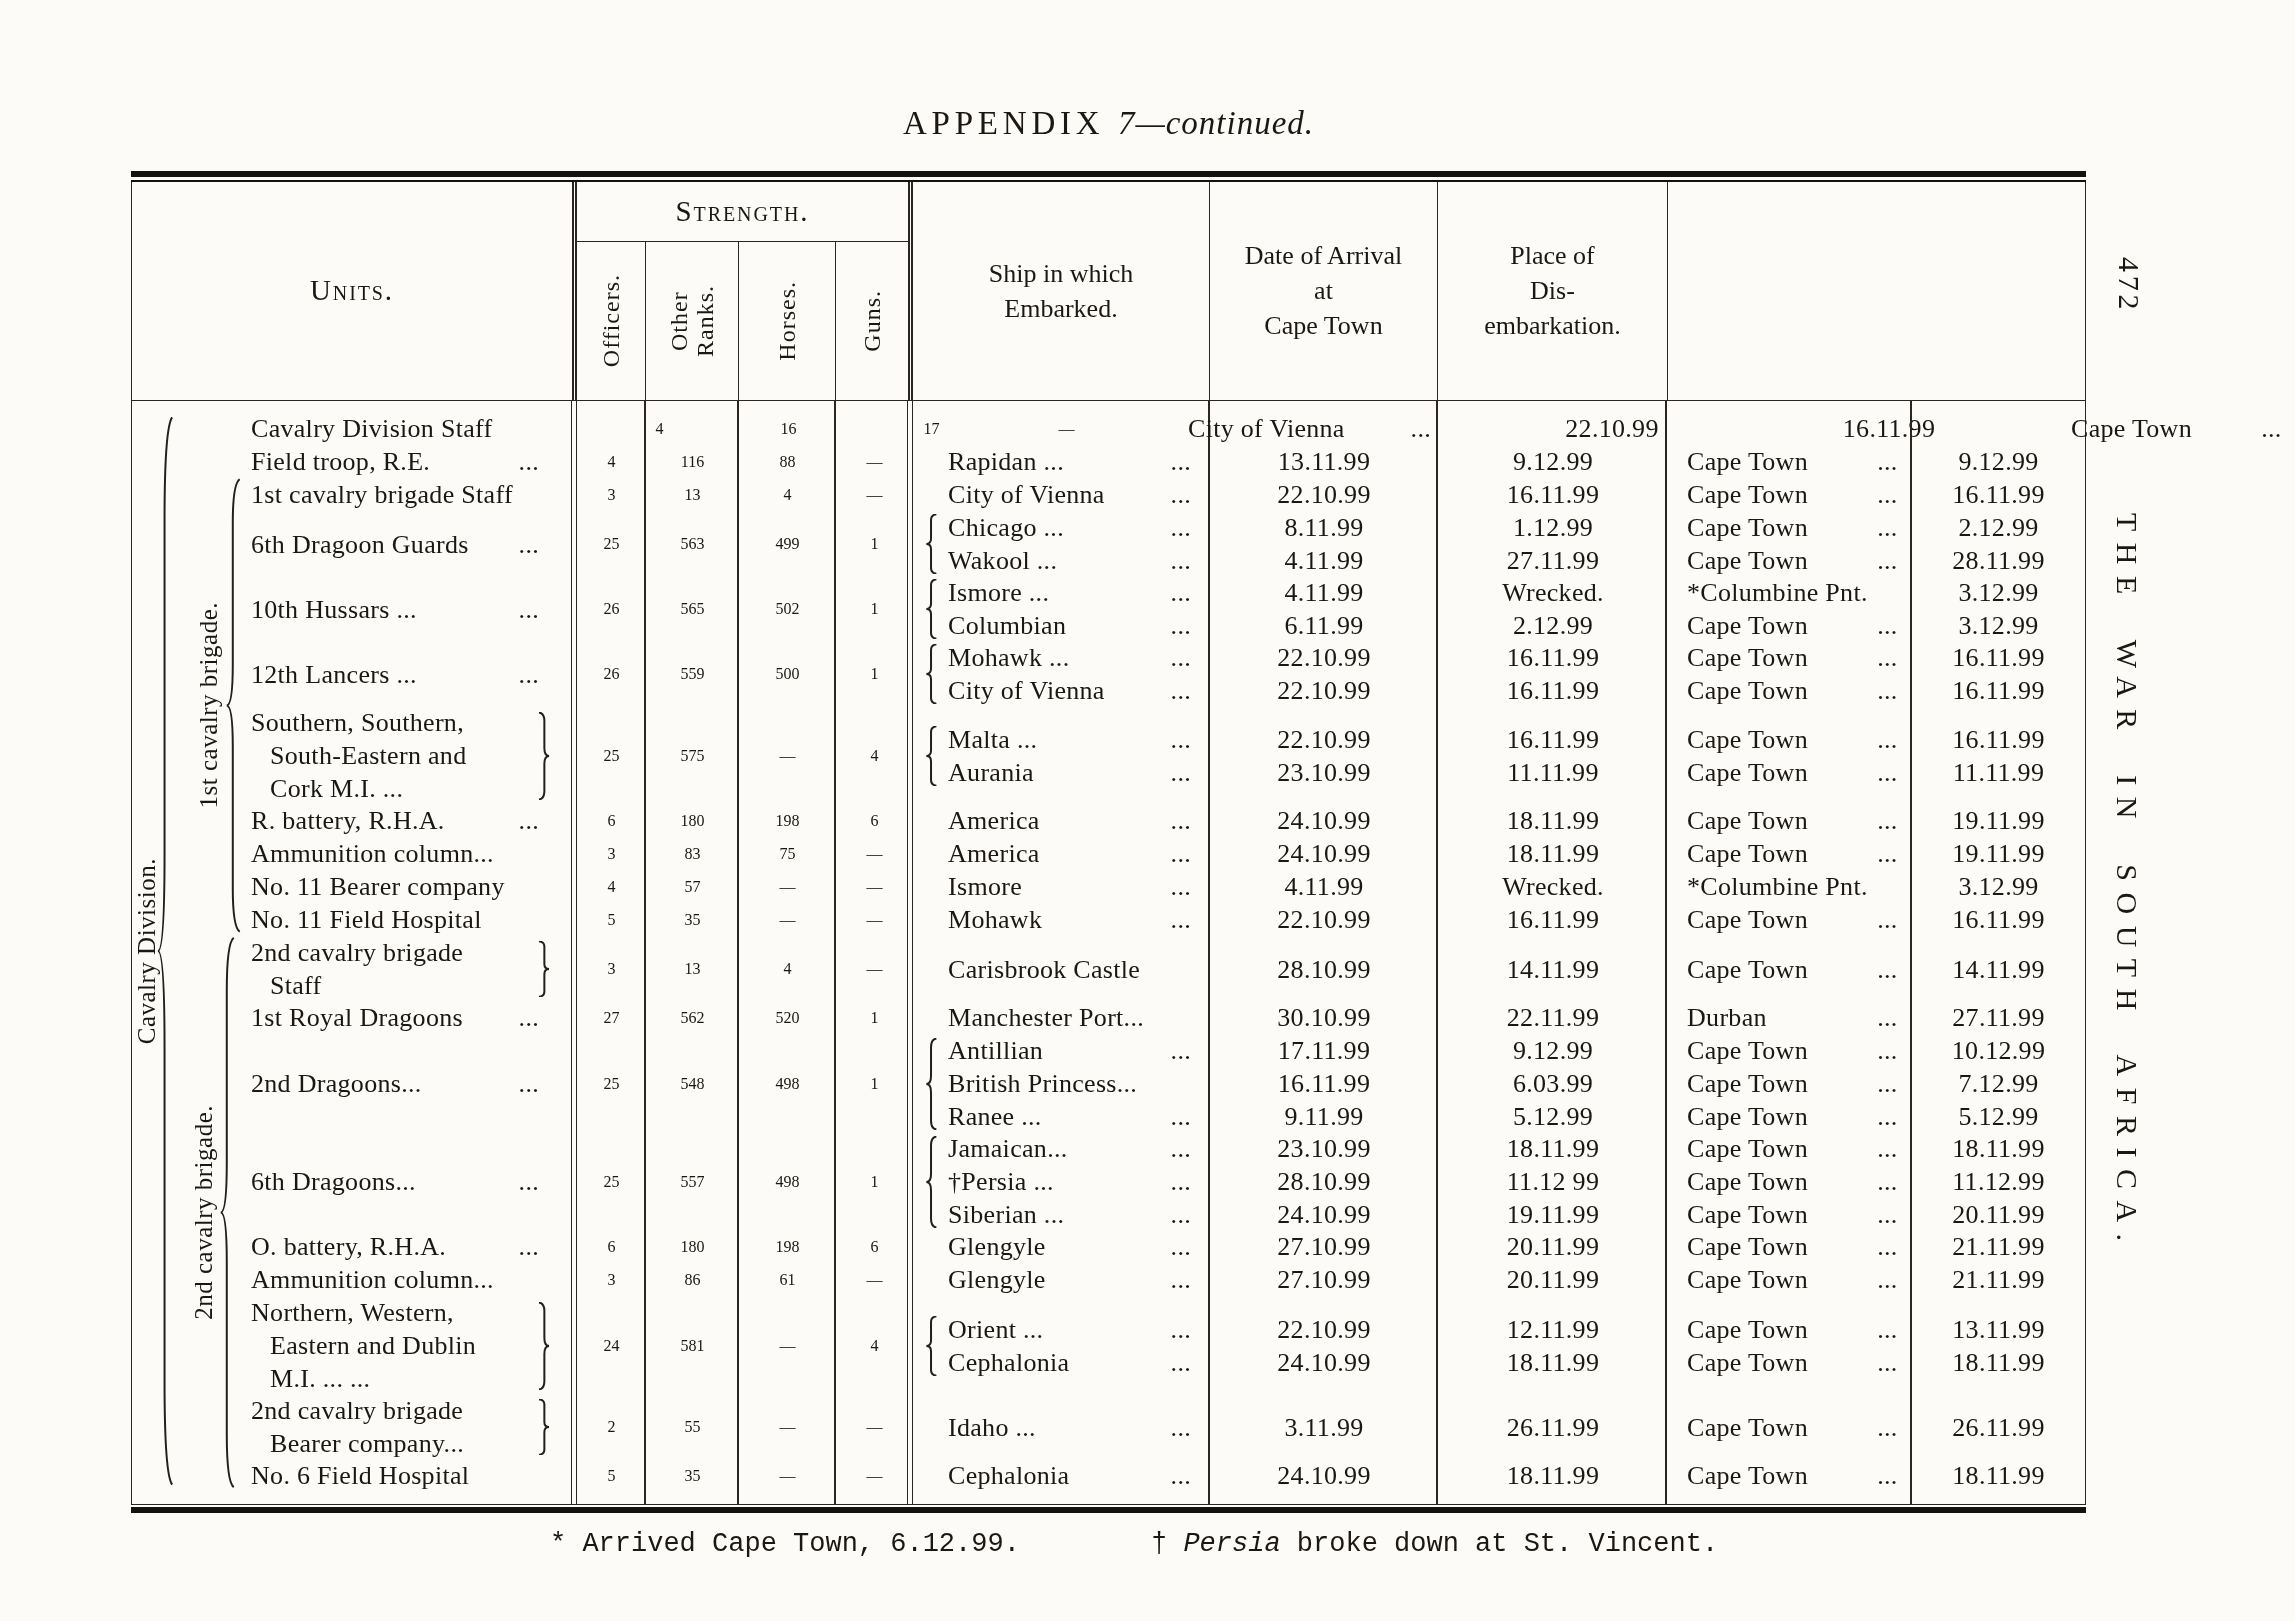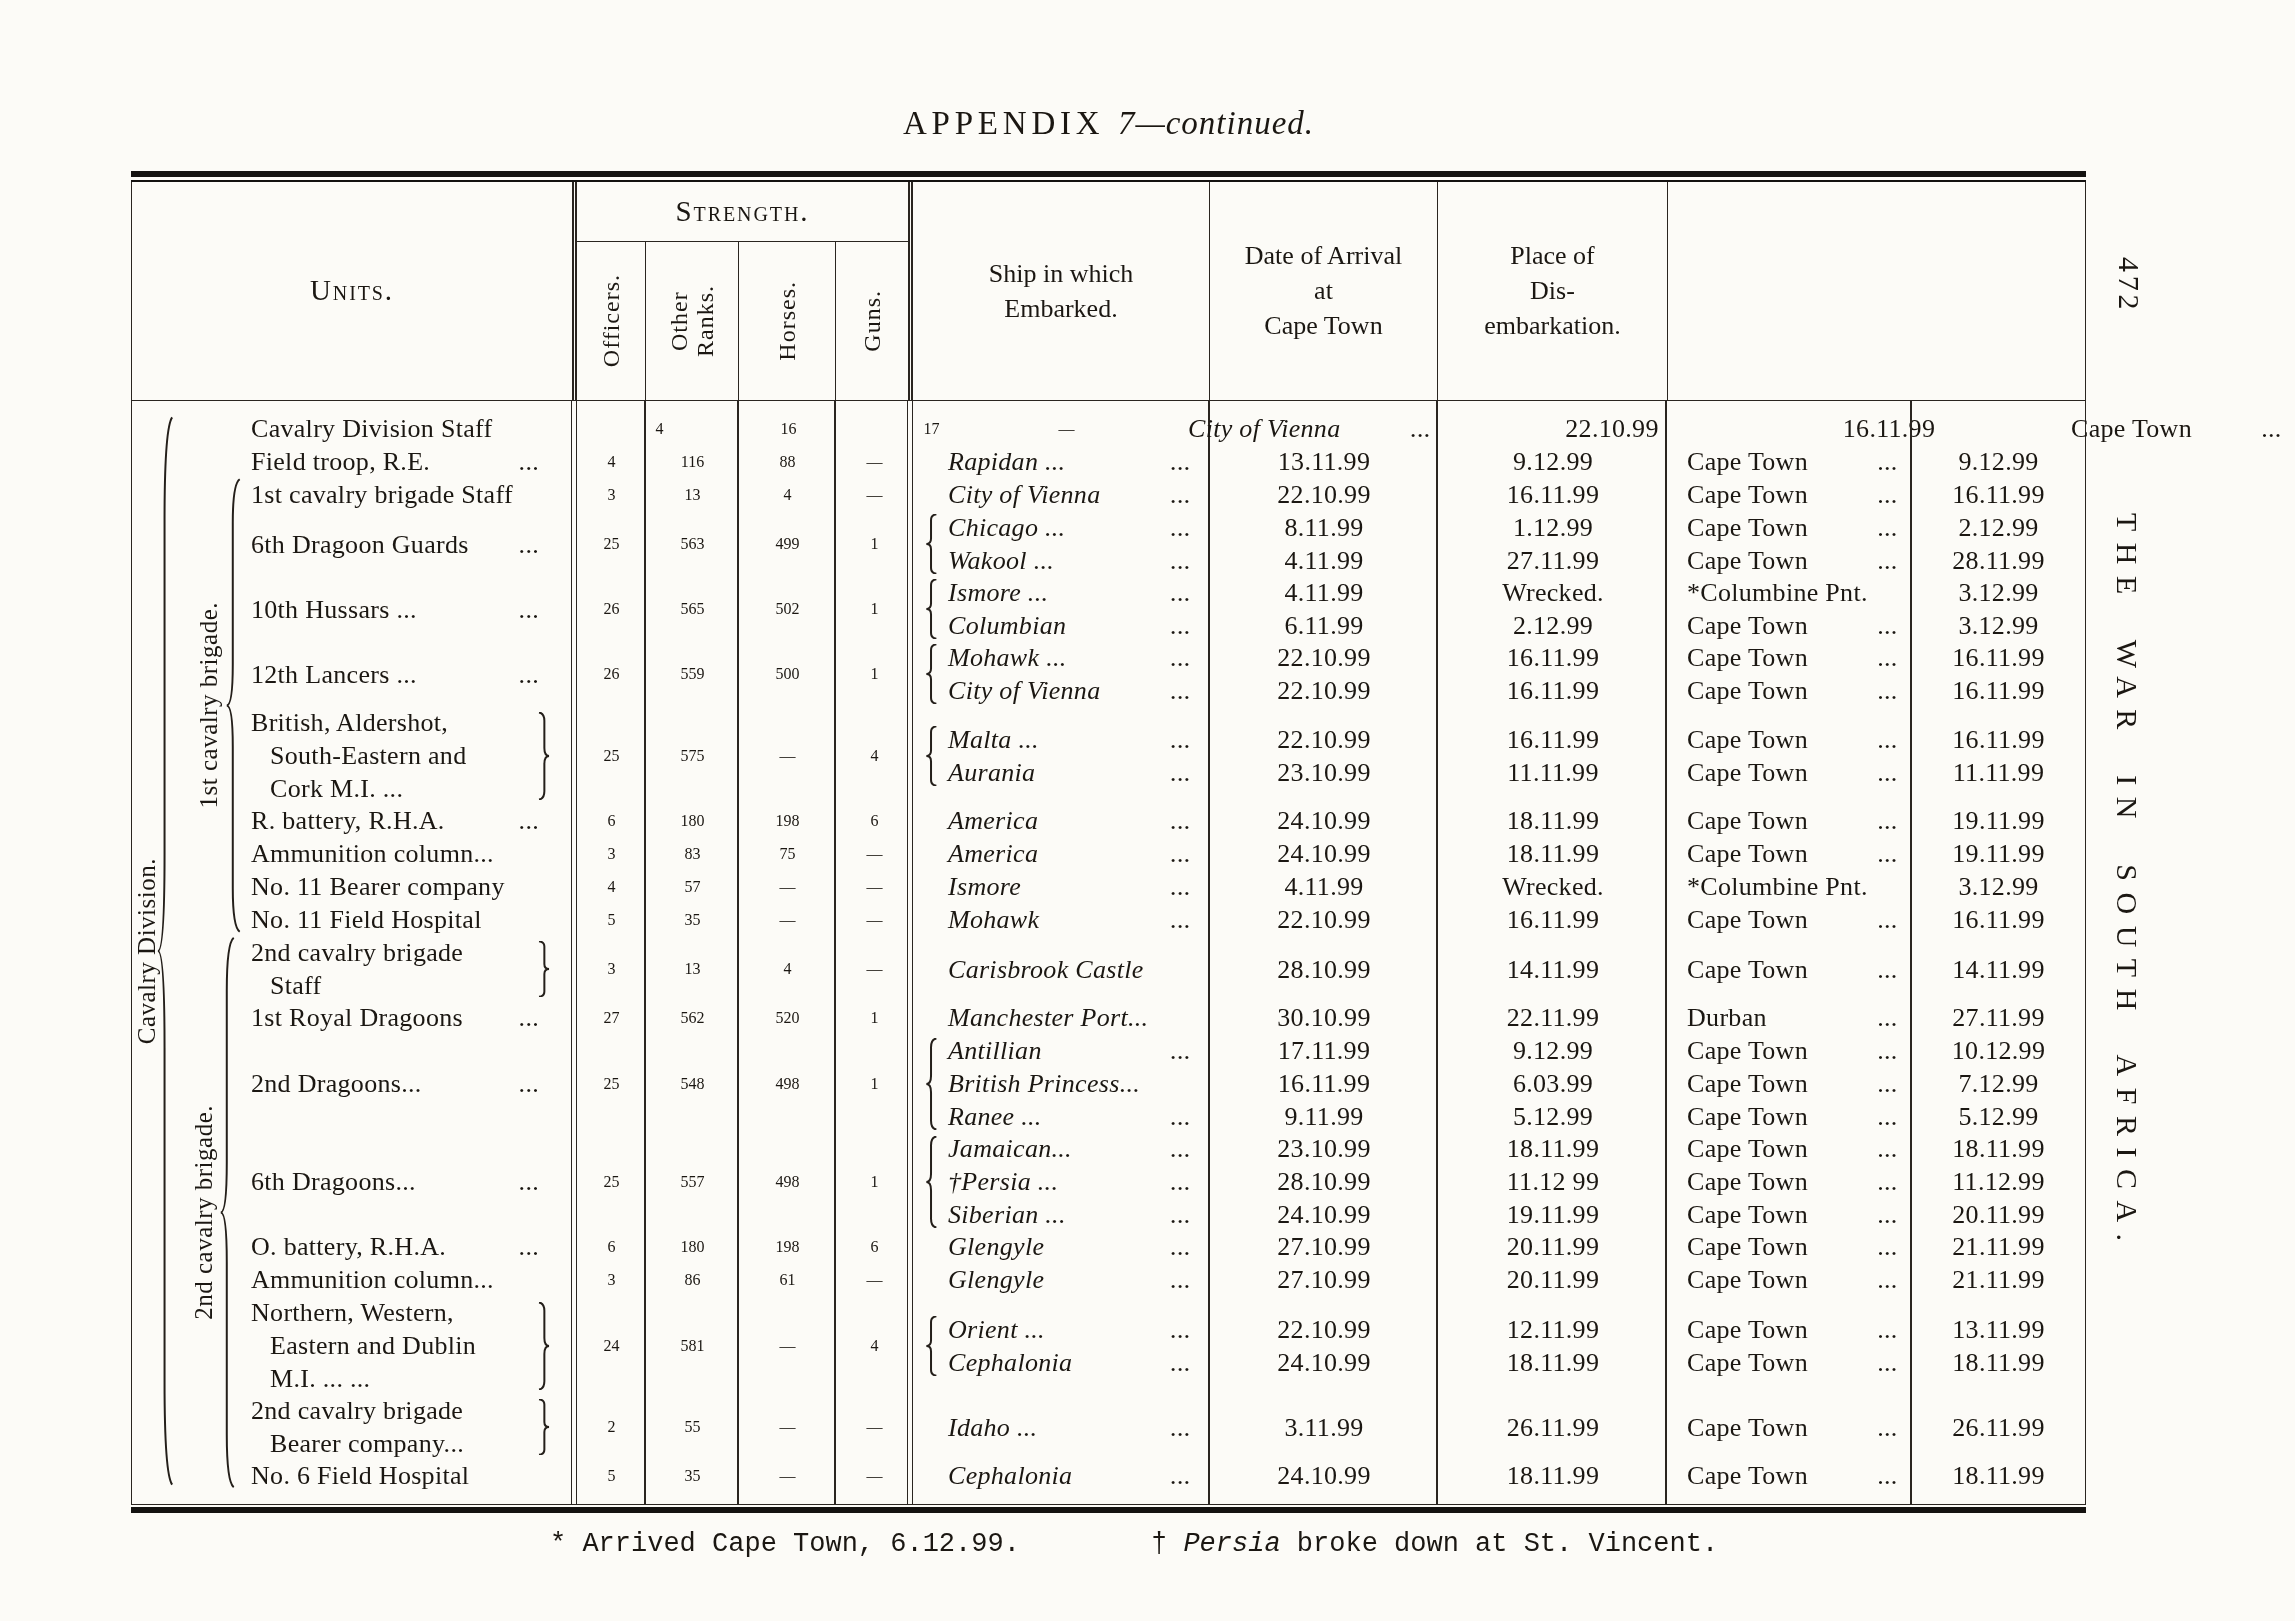--- a/index.html
+++ b/index.html
@@ -57,21 +57,21 @@
   .center-line { text-align: center; }
   .units-cell { padding-left: 119px; }
   .unit-stack { flex: 1; min-width: 0; }
   .unit-line.cont { padding-left: 19px; }
   .unit-line.leader { padding-right: 38px; }
   .unit-brace { margin-left: 11.5px; margin-right: 27px; flex: none; }
   .num-cell { justify-content: center; }
   .ship-cell { position: relative; padding-left: 35px; }
   .ship-brace { position: absolute; left: 11.5px; top: 50%; transform: translateY(-50%); }
   .ship-stack { flex: 1; min-width: 0; }
-  .ship-name { font-style: italic; }
+  .ship-name { }
   .ship-name.leader { padding-right: 19px; }
   .place-cell { padding-left: 19px; }
   .place-line.leader { padding-right: 15.4px; }
   .leader { display: flex; justify-content: space-between; }
   .date-cell { justify-content: center; }
 
   
   .gutter-label { position: absolute; display: flex; align-items: center; justify-content: center; }
   .gutter-label .vtext { font-size: 25px; letter-spacing: 0.5px; }
   .gutter-brace { position: absolute; }
@@ -438,21 +438,21 @@
           <div class="cell date-cell">
             <div class="stack full">
               <div class="line center-line">16.11.99</div>
               <div class="line center-line">16.11.99</div>
             </div>
           </div>
         </div>
         <div class="row" style="height: 98px;">
           <div class="cell units-cell">
             <div class="stack unit-stack">
-              <div class="line unit-line">British, Aldershot,</div>
+              <div class="line unit-line">Southern, Southern,</div>
               <div class="line unit-line cont">South-Eastern and</div>
               <div class="line unit-line cont">Cork M.I. ...</div>
             </div>
             <svg viewBox="0 0 20 100" preserveAspectRatio="none" width="13.4" height="88" class="unit-brace">
               <path d="M3 0.5 Q11 1.5 11 10 L11 41 Q11 50 18 50 Q11 50 11 59 L11 90 Q11 98.5 3 99.5" fill="none" stroke="#241f1a" stroke-width="2" vector-effect="non-scaling-stroke"></path>
             </svg>
           </div>
           <div class="cell num-cell">25</div>
           <div class="cell num-cell">575</div>
           <div class="cell num-cell">—</div>

